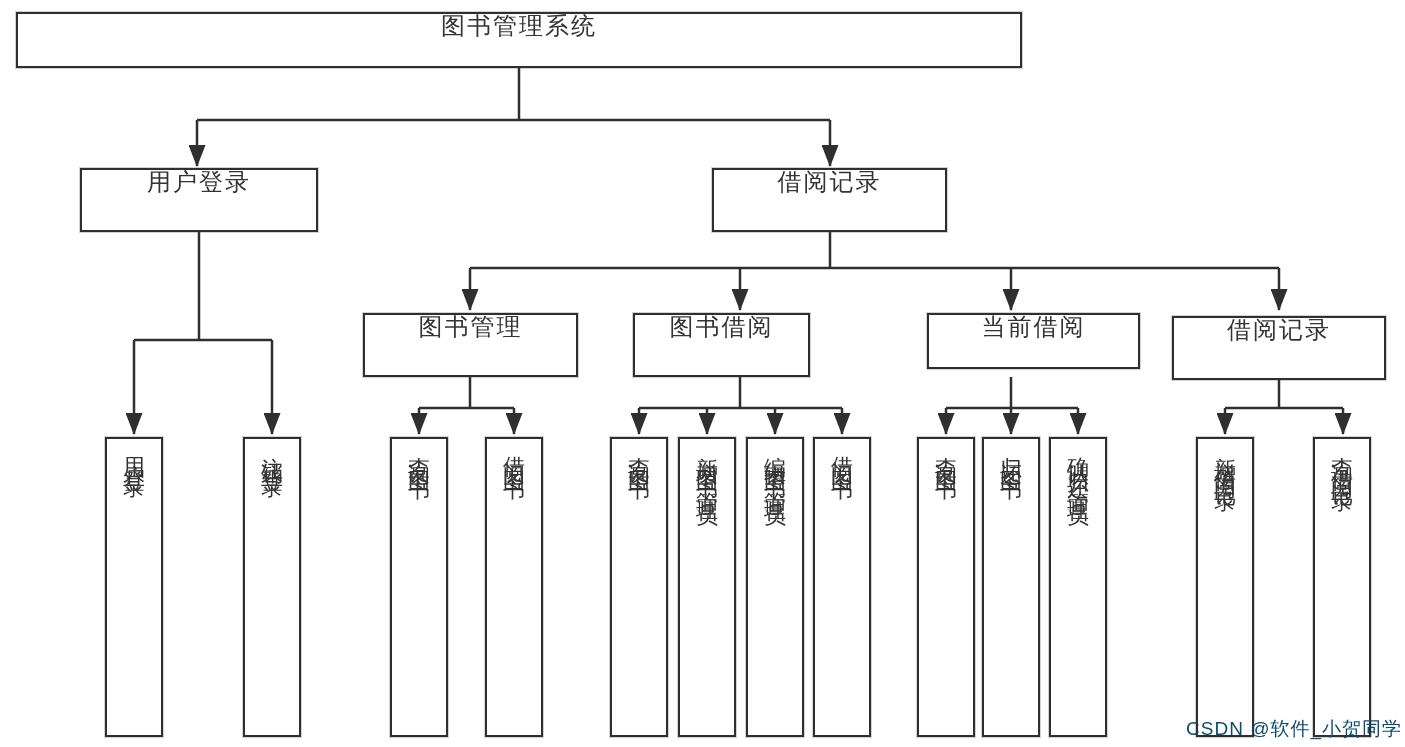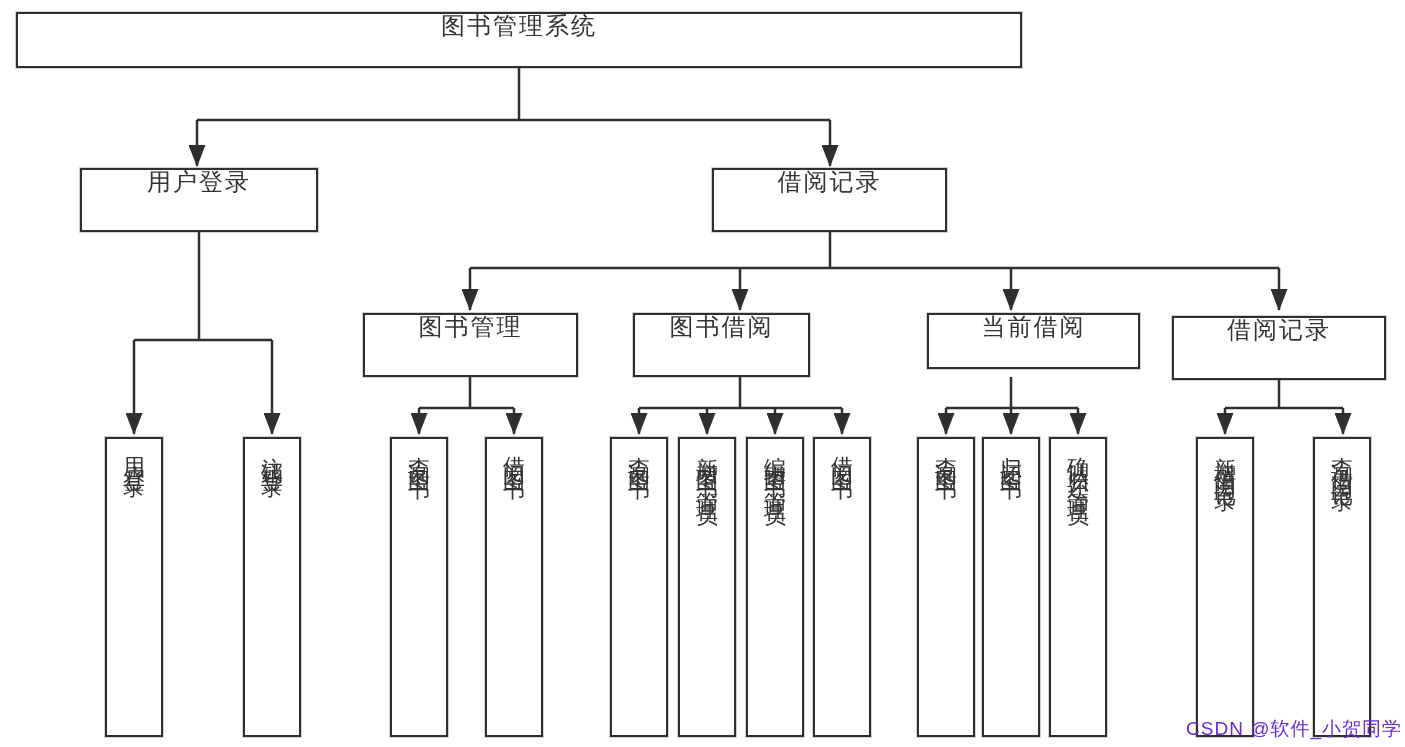--- a/index.html
+++ b/index.html
@@ -29,21 +29,21 @@
   .box.v .lbl{
     writing-mode:vertical-rl;
     text-orientation:mixed;
     font-size:22px;
     letter-spacing:7px;
   }
   .watermark{
     position:absolute;
     right:3px;top:716px;
     font-size:19px;
-    color:#6d28d9;
+    color:#0c4a6e;
     letter-spacing:1px;
     white-space:nowrap;
   }
 </style>
 </head>
 <body>
 
 <div class="canvas">
 
   <svg class="wires" width="1405" height="747" viewBox="0 0 1405 747" fill="none" stroke="#2f2f2f" stroke-width="2.5">

